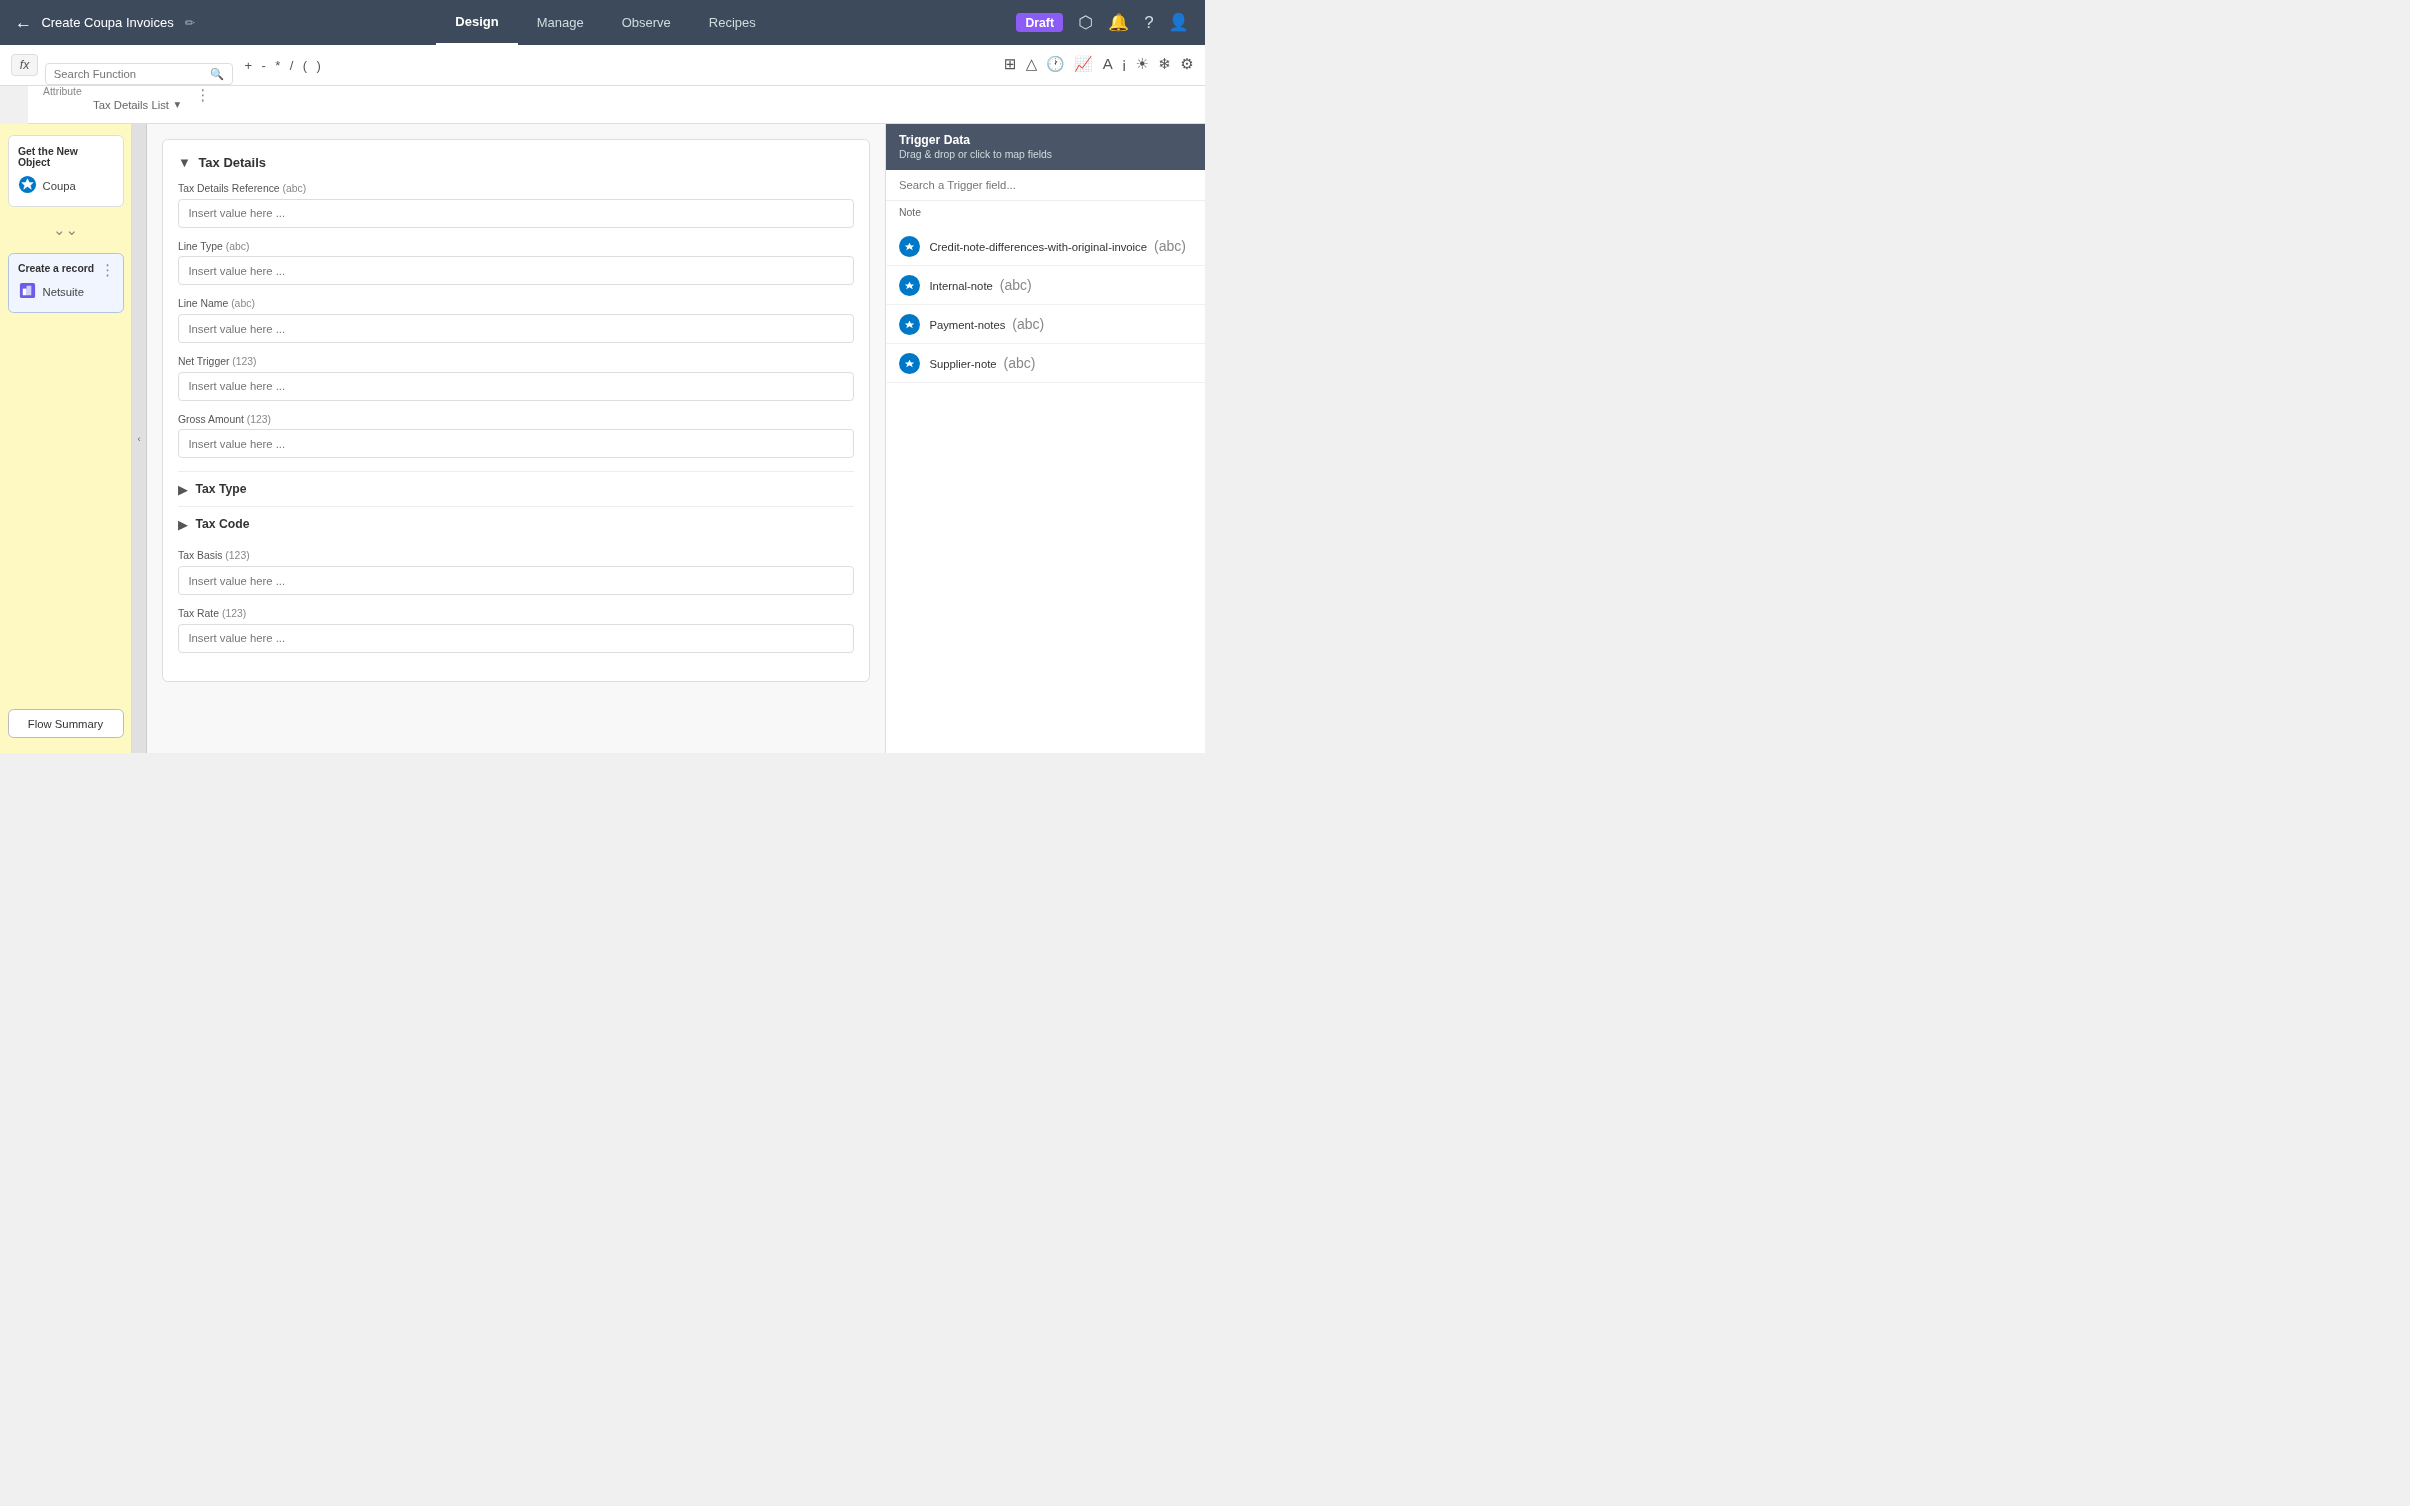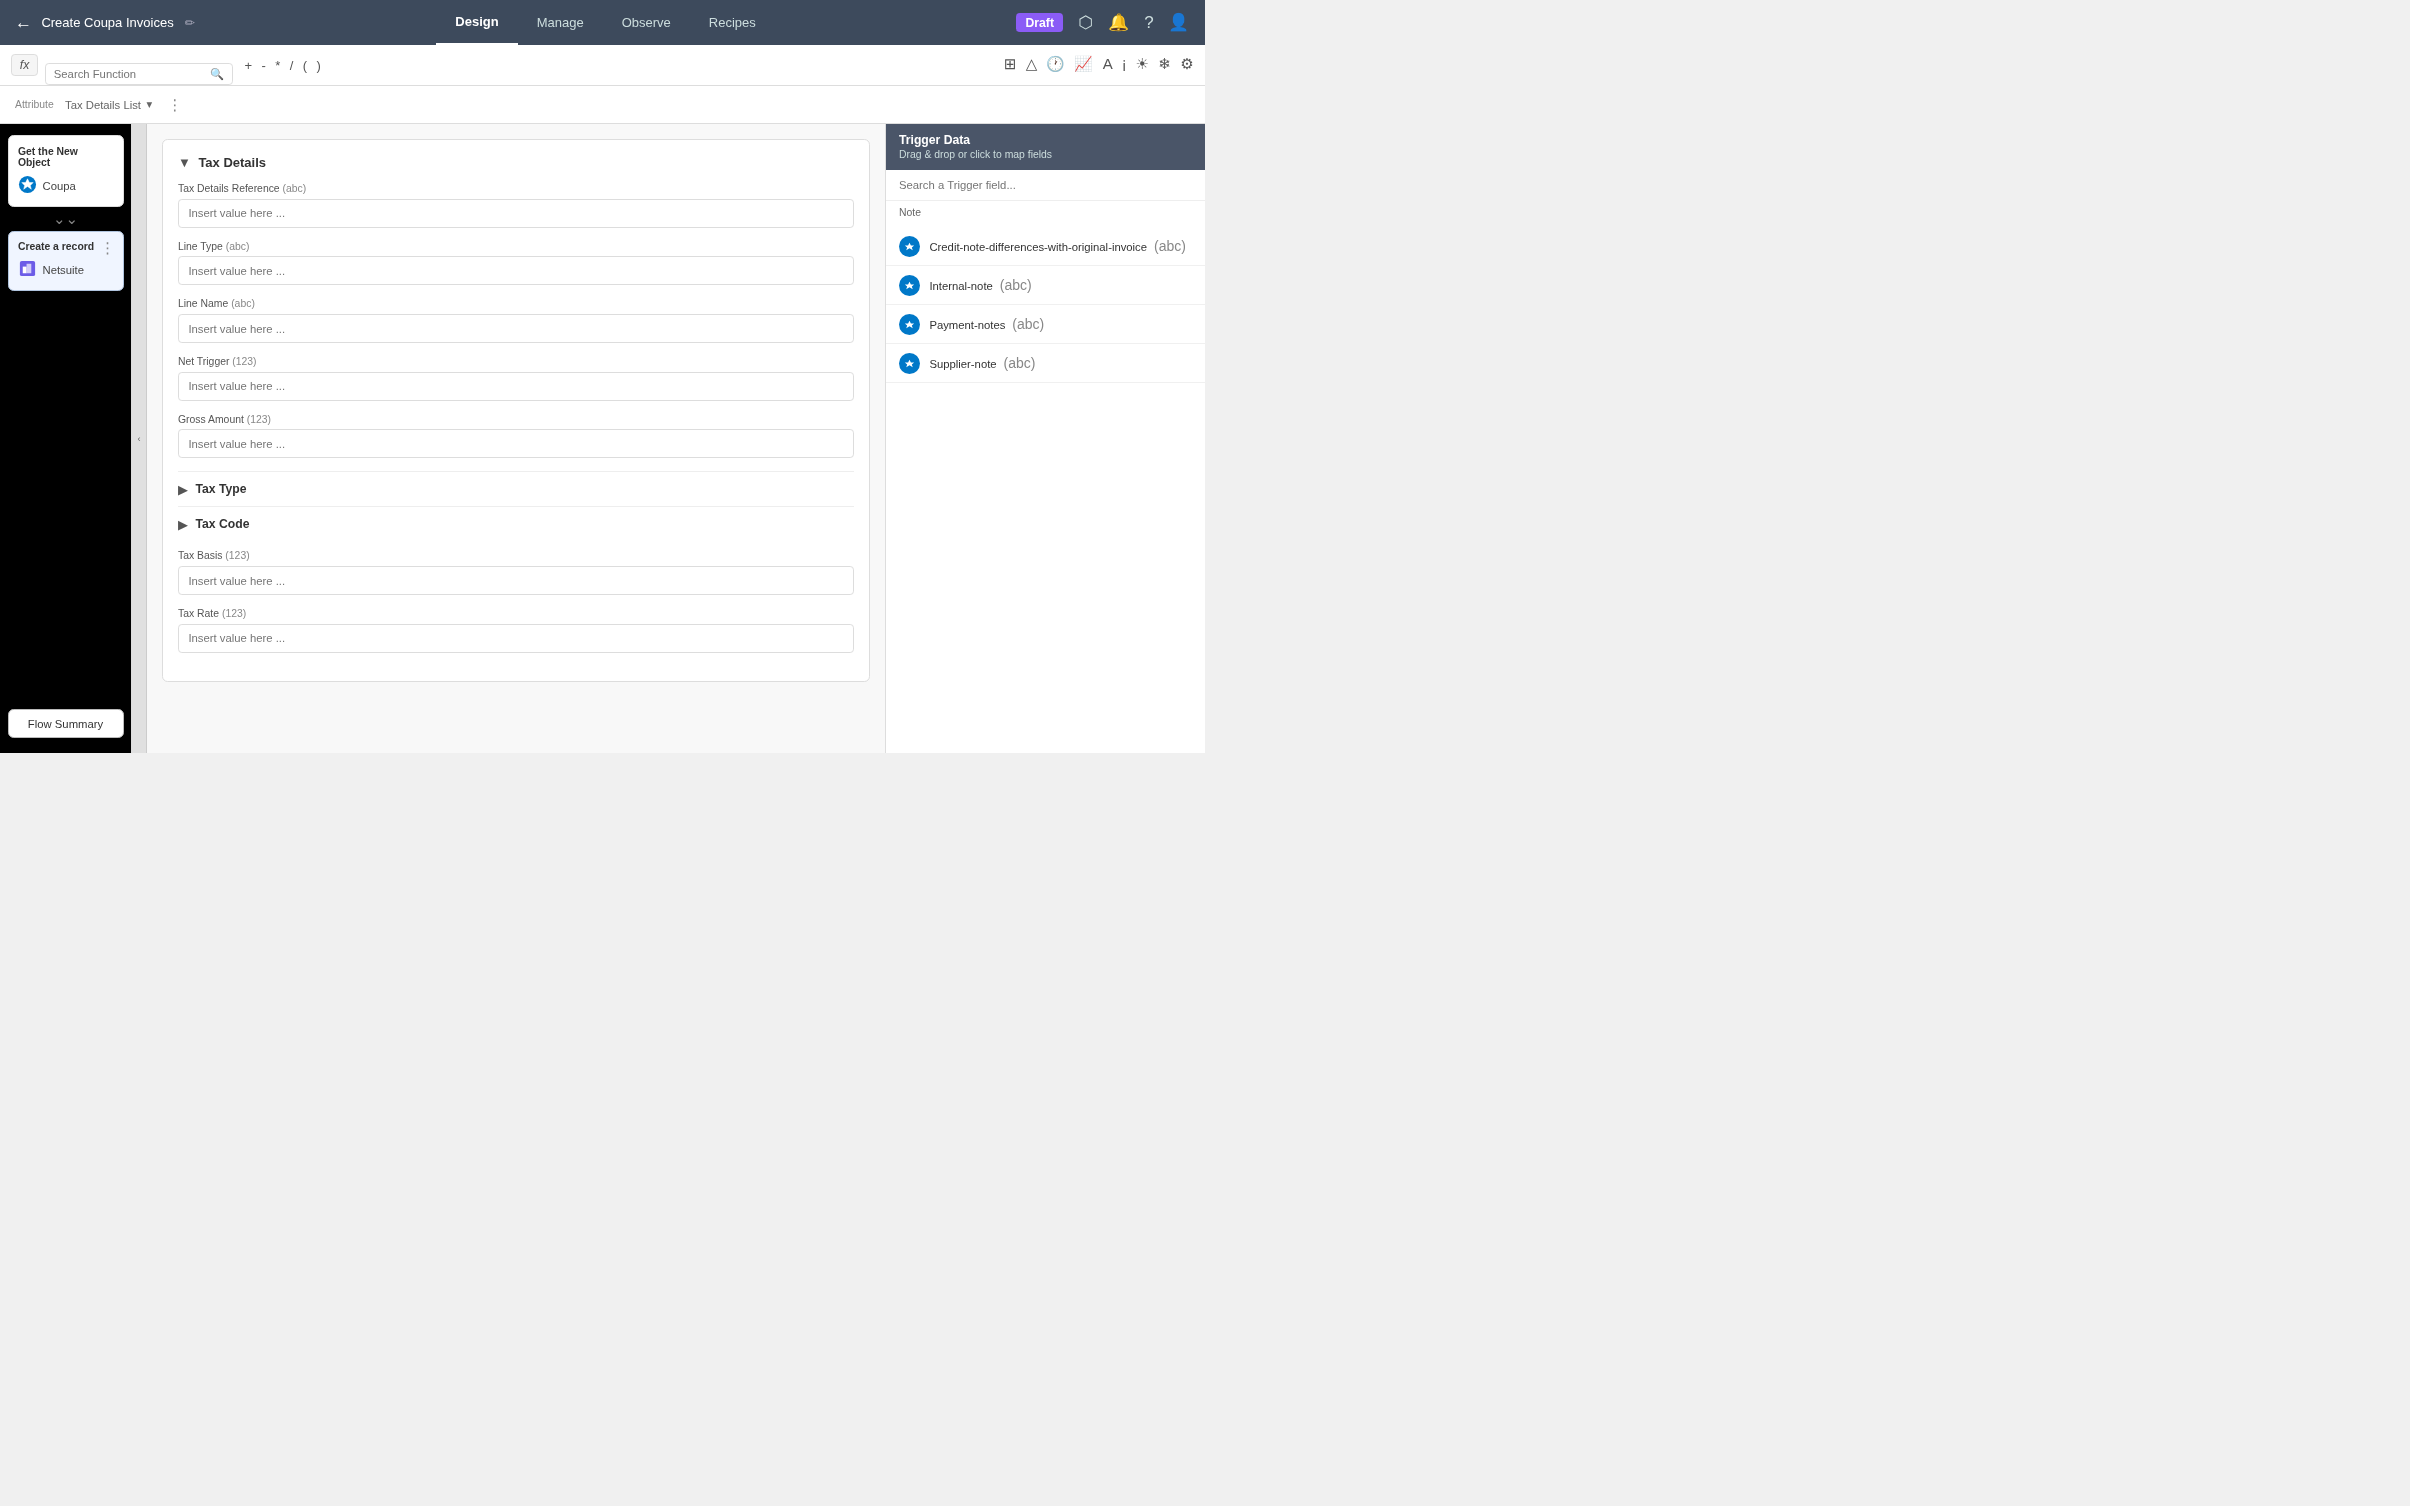--- a/index.html
+++ b/index.html
@@ -27,32 +27,32 @@
     .fx-btn { background: #f5f5f5; border: 0.9px solid #ddd; border-radius: 3.8px; padding: 2.8px 7.5px; font-style: italic; font-size: 12.2px; cursor: pointer; color: #555; }
     .search-formula { display: flex; align-items: center; border: 0.9px solid #ddd; border-radius: 3.8px; padding: 3.8px 7.5px; gap: 5.6px; flex: 0 0 188px; margin-top: 18px; }
     .search-formula input { border: none; outline: none; font-size: 11.3px; width: 100%; }
     .formula-ops { display: flex; gap: 9.4px; color: #555; font-size: 13px; margin-left: 3.8px; }
     .formula-ops span { cursor: pointer; }
     .toolbar-icons { display: flex; gap: 9.4px; margin-left: auto; color: #555; font-size: 17px; }
     .toolbar-icons span { cursor: pointer; }
 
     
     .attribute-bar {
-      display: flex; align-items: center; background: white; border-bottom: 0.9px solid #ddd; height: 38px; padding: 0 15px; gap: 11.3px;
+      display: flex; background: white; border-bottom: 0.9px solid #ddd; height: 38px; padding: 0 15px; gap: 11.3px; margin-left: 28px;
     }
     .attribute-label { font-size: 10.4px; color: #888; }
     .attribute-select { display: flex; align-items: center; gap: 5.6px; font-size: 12.2px; font-weight: 500; color: #333; cursor: pointer; }
     .attribute-select span { color: #666; font-size: 11.3px; }
     .attr-more { color: #888; cursor: pointer; font-size: 15px; margin-left: 3.8px; }
 
     
     .main-layout { display: flex; height: calc(753px - 124px); }
 
     
-    .left-sidebar { width: 132px; background: #000000; border-right: 0.9px solid #ddd; display: flex; flex-direction: column; padding: 11.3px 7.5px; gap: 3px; position: relative; }
+    .left-sidebar { width: 132px; background: #fef9c3; border-right: 0.9px solid #ddd; display: flex; flex-direction: column; padding: 11.3px 7.5px; gap: 14px; position: relative; }
     .sidebar-card { background: white; border: 0.9px solid #ddd; border-radius: 5.6px; padding: 9.4px; cursor: pointer; }
     .sidebar-card-title { font-size: 10.4px; font-weight: 600; color: #333; margin-bottom: 7.5px; }
     .sidebar-card-item { display: flex; align-items: center; gap: 5.6px; }
     .sidebar-card-item span { font-size: 11.3px; color: #444; }
     .coupa-icon { color: #0078c8; font-size: 15px; }
     .netsuite-icon { color: #6c5ce7; font-size: 13px; }
     .expand-dots { text-align: center; color: #888; font-size: 15px; cursor: pointer; }
     .sidebar-card-with-menu { position: relative; }
     .sidebar-card-menu { position: absolute; top: 7.5px; right: 7.5px; color: #888; cursor: pointer; font-size: 15px; }
     .sidebar-card-active { border: 0.9px solid #b0c4de; background: #f0f5ff; }

